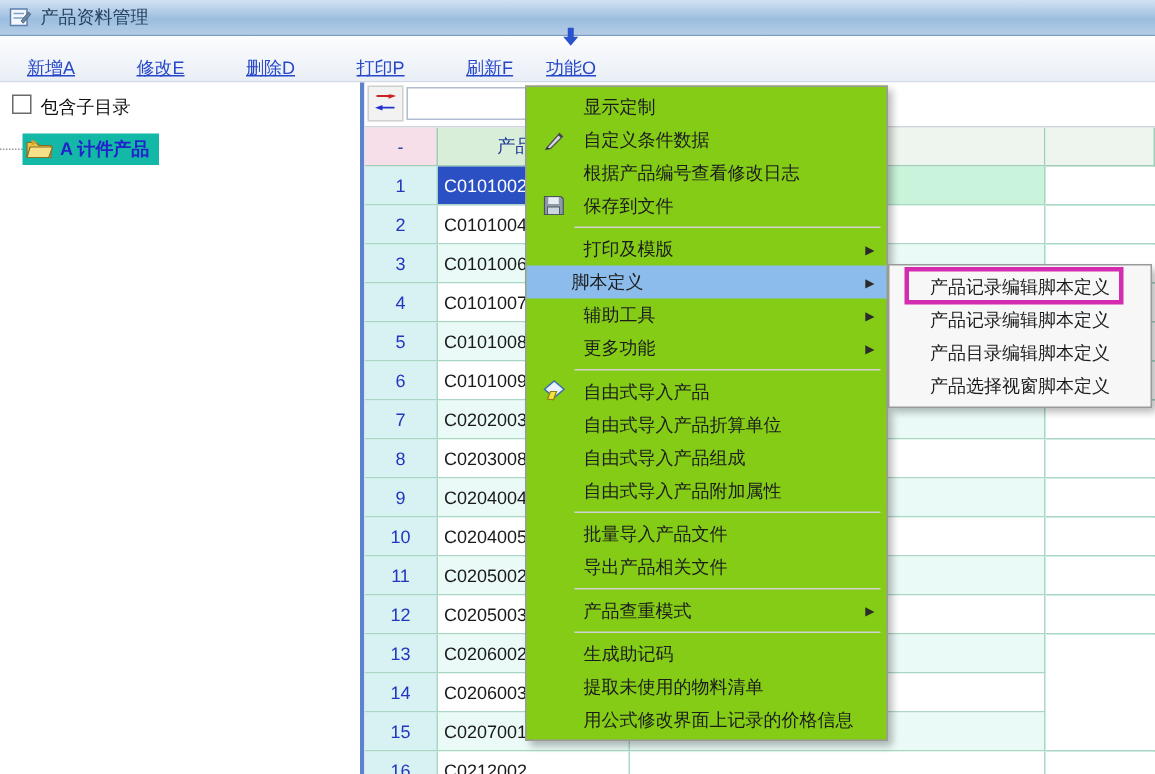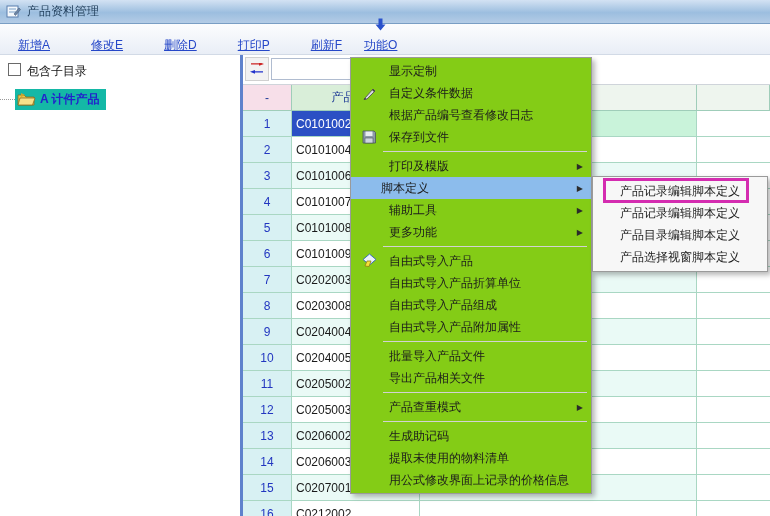--- a/index.html
+++ b/index.html
@@ -196,27 +196,25 @@
     <div class="trow">
       <div class="c num">12</div>
       <div class="c code">C0205003</div>
       <div class="c mid"></div>
       <div class="c spec">H13</div>
     </div>
     <div class="trow">
       <div class="c num">13</div>
       <div class="c code">C0206002</div>
       <div class="c mid"></div>
-      <div class="c spec">H45</div>
     </div>
     <div class="trow">
       <div class="c num">14</div>
       <div class="c code">C0206003</div>
       <div class="c mid"></div>
-      <div class="c spec">H72</div>
     </div>
     <div class="trow">
       <div class="c num">15</div>
       <div class="c code">C0207001</div>
       <div class="c mid"></div>
       <div class="c spec">H10</div>
     </div>
     <div class="trow">
       <div class="c num">16</div>
       <div class="c code">C0212002</div>

